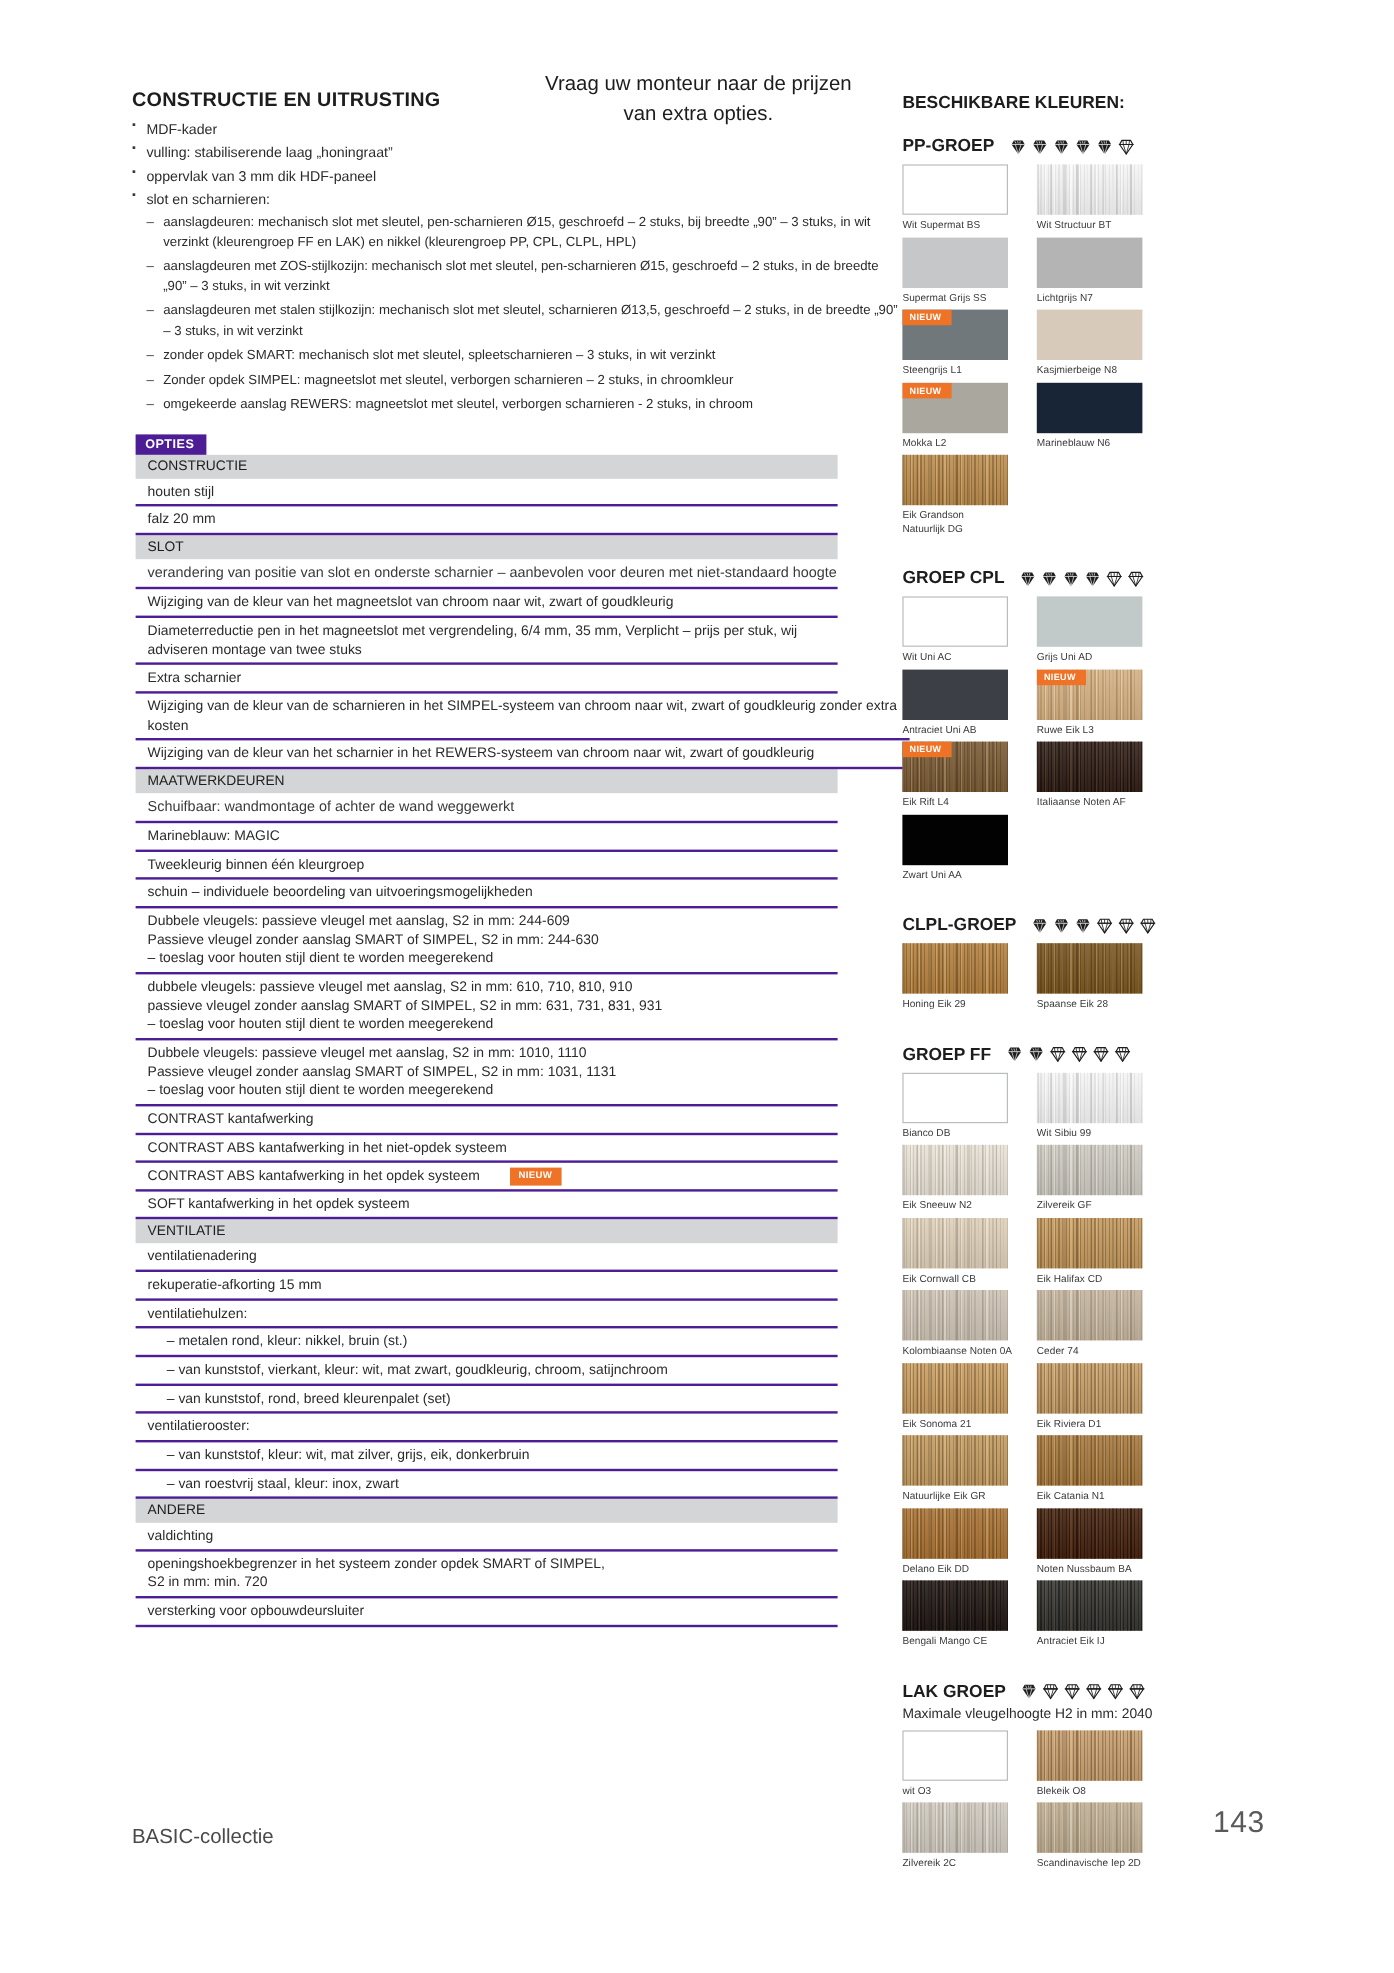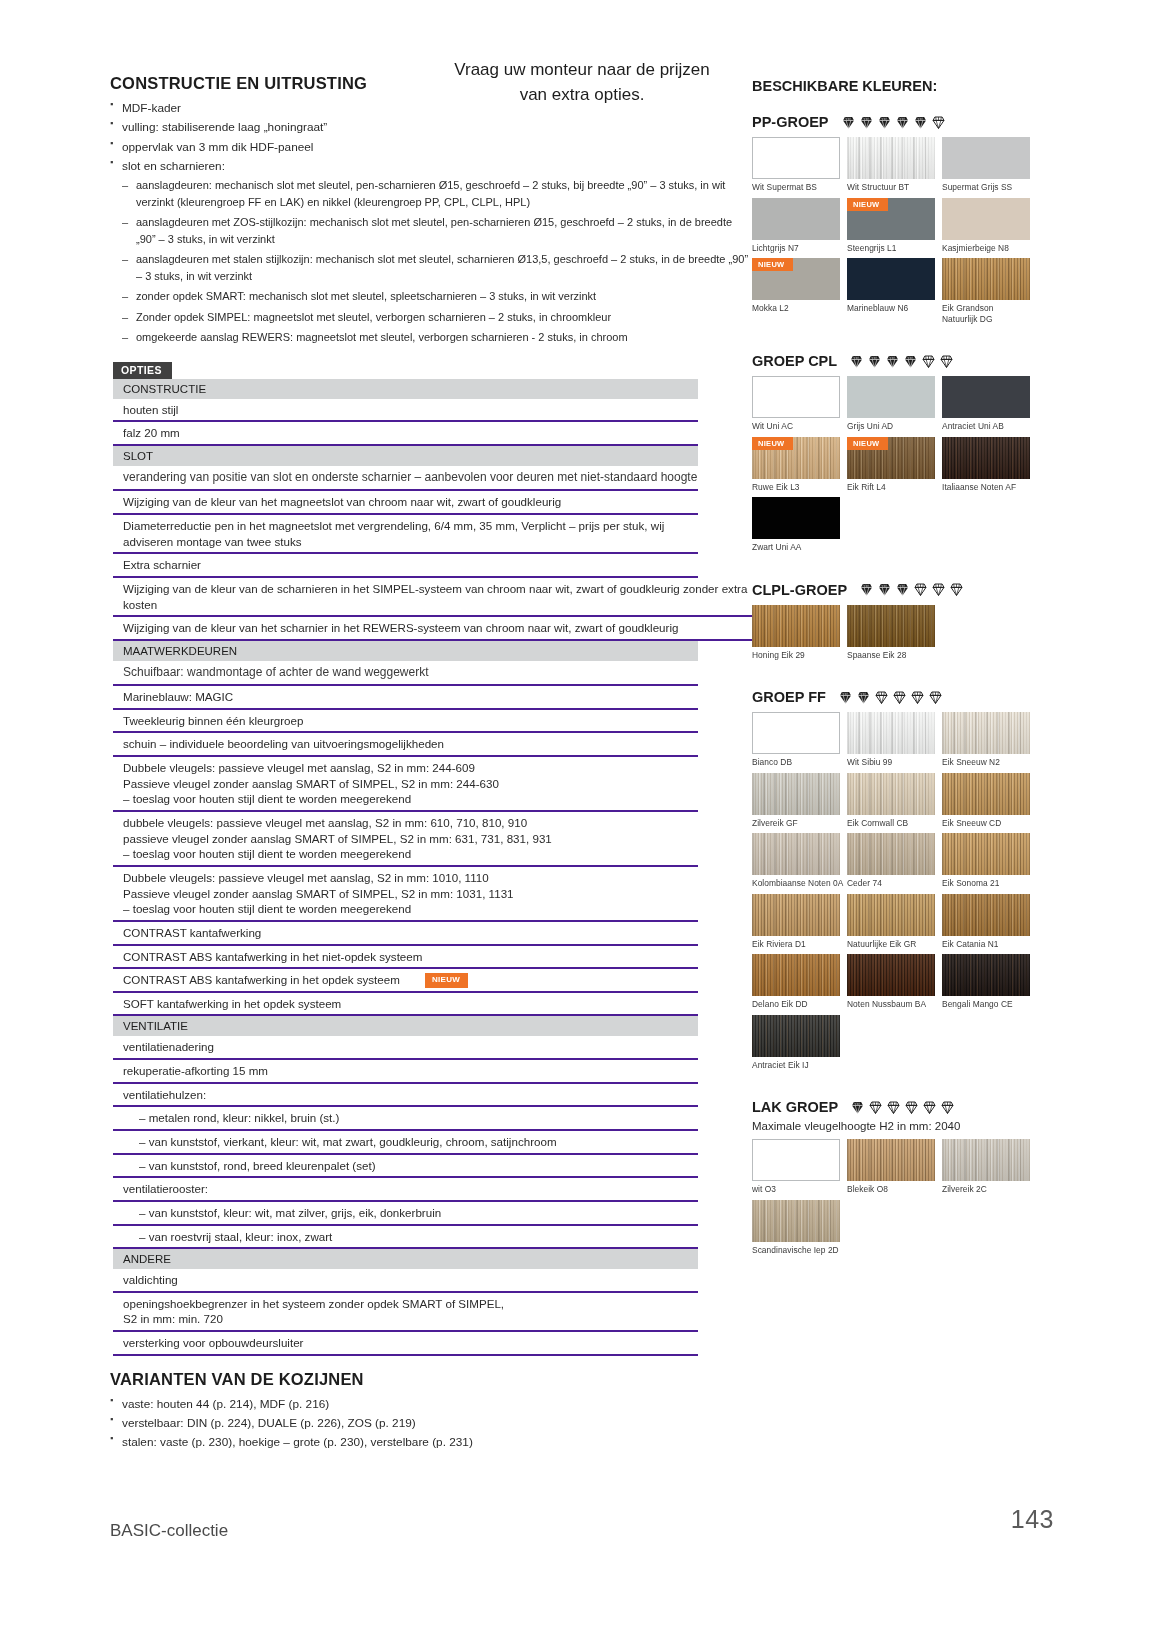--- a/index.html
+++ b/index.html
@@ -39,21 +39,21 @@
   }
 
   
   .banner-note {
     position:absolute; left:452px; top:58px; width:260px;
     text-align:center; font-size:17px; line-height:1.45; color:#1d1d1d;
   }
 
   
   .opties-tag {
-    display:inline-block; background:#404040; color:#fff;
+    display:inline-block; background:#4c1d95; color:#fff;
     font-size:10.5px; font-weight:bold; letter-spacing:.4px;
     padding:2px 10px 3px 8px; margin:12px 0 0 3px;
   }
   .opt-table { width:585px; margin-left:3px; }
   .opt-head {
     background:#d3d5d6; color:#1d1d1d;
     font-size:11.5px; padding:4px 0 4px 10px;
   }
   .opt-row {
     border-bottom:2px solid #4c1d95;
@@ -79,21 +79,21 @@
   h2.kleuren-title {
     font-size:14.5px; font-weight:bold; margin:0 0 20px 0; color:#1d1d1d;
   }
   .grp-head { display:flex; align-items:center; margin:0 0 7px 0; }
   .grp-name { font-size:14.5px; font-weight:bold; color:#1d1d1d; white-space:nowrap; }
   .diamonds { display:flex; gap:3px; margin-left:12px; }
   .dia { width:15px; height:15px; display:block; }
   .grp-sub { font-size:11.5px; color:#2b2b2b; margin:-2px 0 7px 0; }
 
   .swatch-grid { display:flex; flex-wrap:wrap; width:300px; }
-  .sw-cell { width:95px; margin:0 0 5px 0; position:relative; }
+  .sw-cell { width:112px; margin:0 0 5px 0; position:relative; }
   .sw-box {
     width:88px; height:42px; position:relative; overflow:hidden;
     background:#fff;
   }
   .sw-box.bordered { border:1px solid #b9bcbe; }
   .sw-label {
     font-size:8.4px; line-height:1.25; color:#3a3a3a; padding:3px 0 0 0;
     letter-spacing:.05px;
   }
   .sw-nieuw {
@@ -170,28 +170,20 @@
         <div class="opt-row indent1">– van kunststof, rond, breed kleurenpalet (set)</div>
         <div class="opt-row">ventilatierooster:</div>
         <div class="opt-row indent1">– van kunststof, kleur: wit, mat zilver, grijs, eik, donkerbruin</div>
         <div class="opt-row indent1">– van roestvrij staal, kleur: inox, zwart</div>
         <div class="opt-head">ANDERE</div>
         <div class="opt-row">valdichting</div>
         <div class="opt-row">openingshoekbegrenzer in het systeem zonder opdek SMART of SIMPEL,<br>S2 in mm: min. 720</div>
         <div class="opt-row">versterking voor opbouwdeursluiter</div>
       </div>
 
-    <div class="varianten">
-      <h2 class="sec-title">VARIANTEN VAN DE KOZIJNEN</h2>
-      <ul class="bullets" id="var-bullets">
-          <li>vaste: houten 44 (p. 214), MDF (p. 216)</li>
-          <li>verstelbaar: DIN (p. 224), DUALE (p. 226), ZOS (p. 219)</li>
-          <li>stalen: vaste (p. 230), hoekige – grote (p. 230), verstelbare (p. 231)</li>
-        </ul>
-    </div>
   </div>
 
   <div class="banner-note">Vraag uw monteur naar de prijzen van extra opties.</div>
 
   <div class="right-col">
     <h2 class="kleuren-title">BESCHIKBARE KLEUREN:</h2>
     <div id="color-groups">
         <div class="grp-block">
           <div class="grp-head">
             <div class="grp-name">PP-GROEP</div>
@@ -506,21 +498,21 @@
             <div class="sw-cell">
               <div class="sw-box" style="background: repeating-linear-gradient(90deg, rgba(110, 90, 65, 0.18) 0px, rgba(110, 90, 65, 0.18) 1px, transparent 1px, transparent 3px), repeating-linear-gradient(90deg, rgba(255, 255, 255, 0.3) 0px, rgba(255, 255, 255, 0.3) 1px, transparent 1px, transparent 7px), repeating-linear-gradient(90deg, rgba(0, 0, 0, 0.1) 0px, rgba(0, 0, 0, 0.1) 2px, transparent 2px, transparent 11px), linear-gradient(rgba(255, 255, 255, 0.1), rgba(0, 0, 0, 0.08)) rgb(205, 203, 194);"></div>
               <div class="sw-label">Zilvereik GF</div>
             </div>
             <div class="sw-cell">
               <div class="sw-box" style="background: repeating-linear-gradient(90deg, rgba(110, 90, 65, 0.18) 0px, rgba(110, 90, 65, 0.18) 1px, transparent 1px, transparent 3px), repeating-linear-gradient(90deg, rgba(255, 255, 255, 0.3) 0px, rgba(255, 255, 255, 0.3) 1px, transparent 1px, transparent 7px), repeating-linear-gradient(90deg, rgba(0, 0, 0, 0.1) 0px, rgba(0, 0, 0, 0.1) 2px, transparent 2px, transparent 11px), linear-gradient(rgba(255, 255, 255, 0.1), rgba(0, 0, 0, 0.08)) rgb(222, 208, 185);"></div>
               <div class="sw-label">Eik Cornwall CB</div>
             </div>
             <div class="sw-cell">
               <div class="sw-box" style="background: repeating-linear-gradient(90deg, rgba(60, 35, 10, 0.3) 0px, rgba(60, 35, 10, 0.3) 1px, transparent 1px, transparent 3px), repeating-linear-gradient(90deg, rgba(255, 235, 200, 0.22) 0px, rgba(255, 235, 200, 0.22) 1px, transparent 1px, transparent 7px), repeating-linear-gradient(90deg, rgba(0, 0, 0, 0.1) 0px, rgba(0, 0, 0, 0.1) 2px, transparent 2px, transparent 11px), linear-gradient(rgba(255, 255, 255, 0.1), rgba(0, 0, 0, 0.08)) rgb(197, 154, 94);"></div>
-              <div class="sw-label">Eik Sneeuw CD</div>
+              <div class="sw-label">Eik Halifax CD</div>
             </div>
             <div class="sw-cell">
               <div class="sw-box" style="background: repeating-linear-gradient(90deg, rgba(110, 90, 65, 0.18) 0px, rgba(110, 90, 65, 0.18) 1px, transparent 1px, transparent 3px), repeating-linear-gradient(90deg, rgba(255, 255, 255, 0.3) 0px, rgba(255, 255, 255, 0.3) 1px, transparent 1px, transparent 7px), repeating-linear-gradient(90deg, rgba(0, 0, 0, 0.1) 0px, rgba(0, 0, 0, 0.1) 2px, transparent 2px, transparent 11px), linear-gradient(rgba(255, 255, 255, 0.1), rgba(0, 0, 0, 0.08)) rgb(205, 195, 181);"></div>
               <div class="sw-label">Kolombiaanse Noten 0A</div>
             </div>
             <div class="sw-cell">
               <div class="sw-box" style="background: repeating-linear-gradient(90deg, rgba(110, 90, 65, 0.18) 0px, rgba(110, 90, 65, 0.18) 1px, transparent 1px, transparent 3px), repeating-linear-gradient(90deg, rgba(255, 255, 255, 0.3) 0px, rgba(255, 255, 255, 0.3) 1px, transparent 1px, transparent 7px), repeating-linear-gradient(90deg, rgba(0, 0, 0, 0.1) 0px, rgba(0, 0, 0, 0.1) 2px, transparent 2px, transparent 11px), linear-gradient(rgba(255, 255, 255, 0.1), rgba(0, 0, 0, 0.08)) rgb(195, 180, 157);"></div>
               <div class="sw-label">Ceder 74</div>
             </div>
             <div class="sw-cell">

